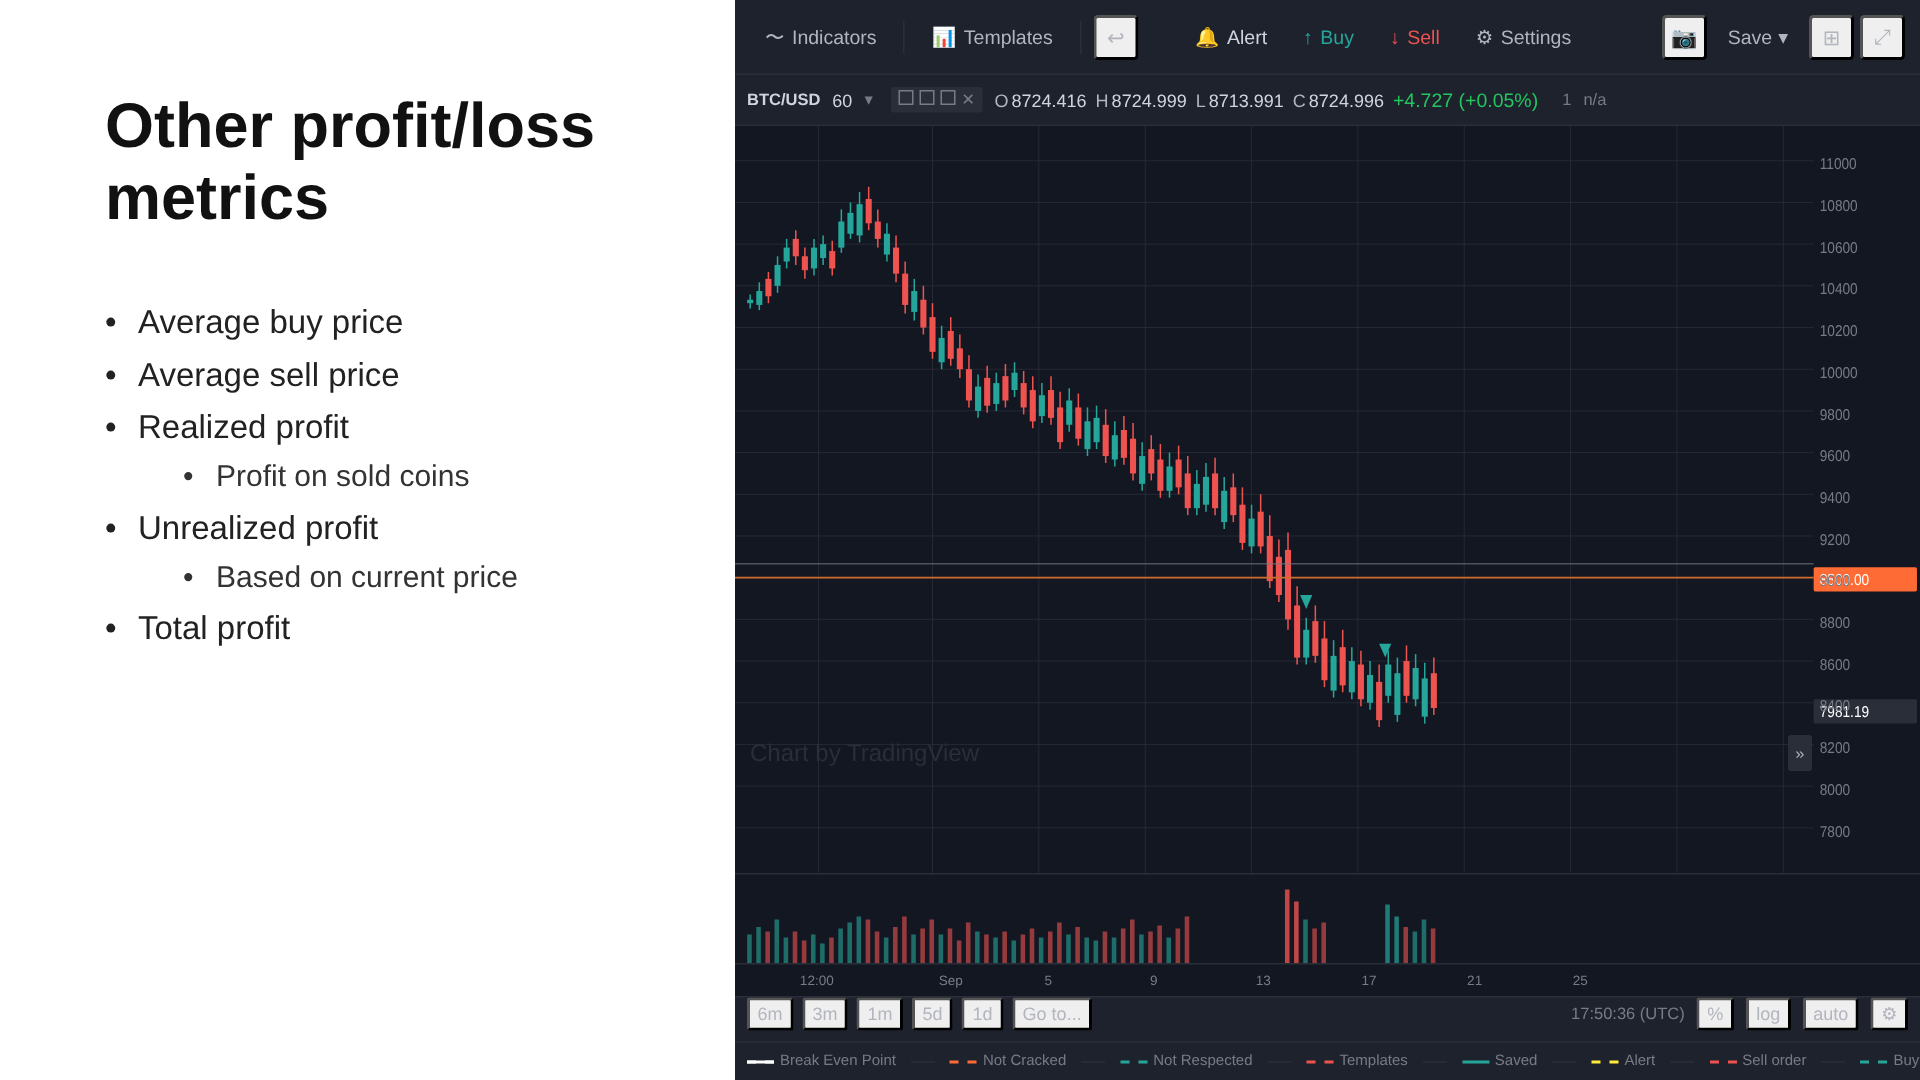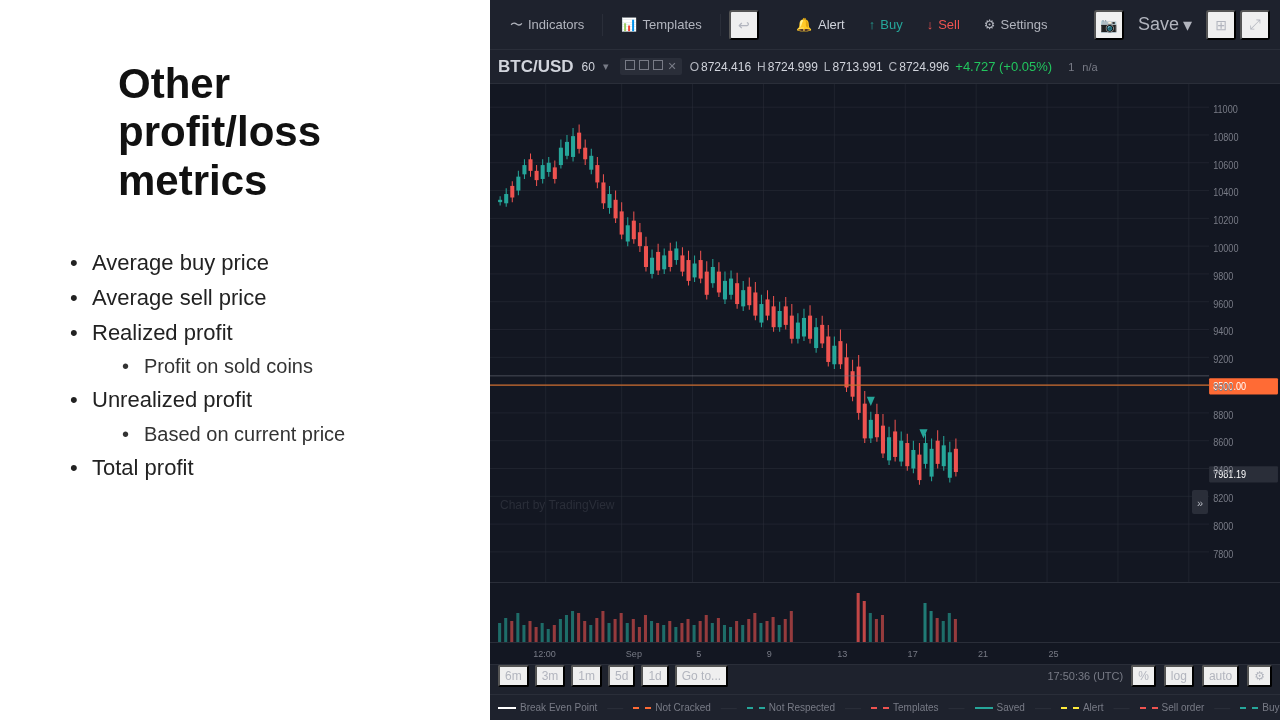--- a/index.html
+++ b/index.html
@@ -23,21 +23,20 @@
       flex-direction: column;
       justify-content: flex-start;
     }
 
     .main-title {
       font-size: 42px;
       font-weight: 700;
       color: #111;
       line-height: 1.15;
       margin-bottom: 40px;
-      margin-left: 48px;
     }
 
     .bullet-list {
       list-style: none;
       padding: 0;
       margin: 0;
     }
 
     .bullet-list li {
       font-size: 22px;
@@ -140,42 +139,42 @@
       border-radius: 3px;
       font-size: 14px;
     }
 
     .save-btn {
       display: flex;
       align-items: center;
       gap: 4px;
       padding: 5px 10px;
       color: #b2b5be;
-      font-size: 18px;
+      font-size: 13px;
       cursor: pointer;
       border-radius: 3px;
       background: transparent;
       border: none;
     }
 
     
     .price-bar {
       height: 34px;
       background: #1e222d;
       border-bottom: 1px solid #2a2e39;
       display: flex;
       align-items: center;
       padding: 0 8px;
       gap: 8px;
       flex-shrink: 0;
     }
 
     .price-symbol {
       color: #d1d4dc;
-      font-size: 17px;
+      font-size: 11px;
       font-weight: 600;
     }
 
     .price-timeframe {
       color: #d1d4dc;
       font-size: 12px;
     }
 
     .price-item {
       font-size: 12px;
@@ -699,21 +698,21 @@
       <text x="714" y="265" fill="#787b86" font-size="9" font-family="Arial">9000</text>
       <text x="714" y="289" fill="#787b86" font-size="9" font-family="Arial">8800</text>
       <text x="714" y="313" fill="#787b86" font-size="9" font-family="Arial">8600</text>
       <text x="714" y="337" fill="#787b86" font-size="9" font-family="Arial">8400</text>
       <text x="714" y="361" fill="#787b86" font-size="9" font-family="Arial">8200</text>
       <text x="714" y="385" fill="#787b86" font-size="9" font-family="Arial">8000</text>
       <text x="714" y="409" fill="#787b86" font-size="9" font-family="Arial">7800</text>
     </svg>
 
     
-    <div style="position:absolute; bottom:70px; left:10px; color:#2a2e39; font-size:12px; pointer-events:none;">
+    <div style="position:absolute; bottom:70px; left:10px; color:#2a2e39; font-size:16px; pointer-events:none;">
       <span>Chart by TradingView</span>
     </div>
 
     
     <div style="position:absolute; right:72px; bottom:68px; background:#2a2e39; border-radius:2px; padding:3px 5px; cursor:pointer;">
       <span style="color:#b2b5be; font-size:11px;">»</span>
     </div>
   </div>
 
   <div class="volume-area">

